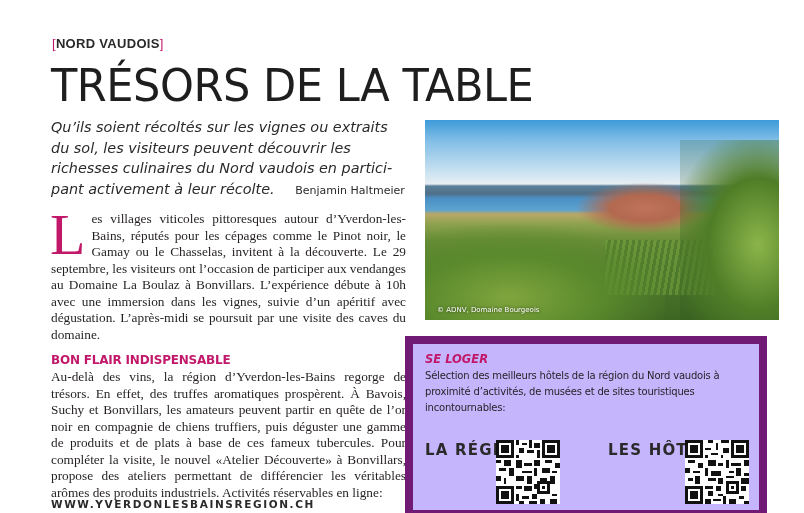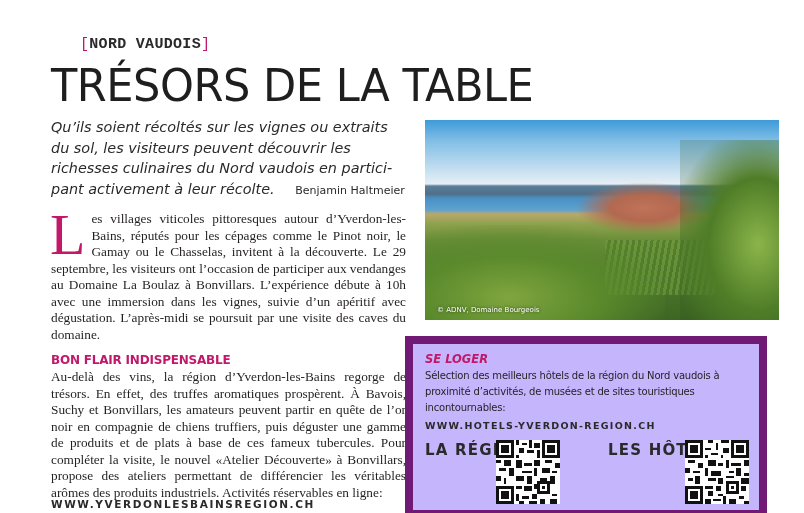--- a/index.html
+++ b/index.html
@@ -1,19 +1,19 @@
 <!DOCTYPE html>
 <html><head>
 <meta charset="utf-8">
 <style>
   html, body { margin:0; padding:0; background:#ffffff; }
   body { width:804px; height:513px; position:relative; overflow:hidden; color:#231f20; }
   .abs { position:absolute; }
 
-  .kicker { left:52px; top:36px; font-family:Liberation Mono, monospace; font-size:15px; font-weight:bold; letter-spacing:0.3px; color:#2a2a2a;margin-left:28px; }
+  .kicker { left:52px; top:36px; font-family:Liberation Sans, sans-serif; font-size:13px; font-weight:bold; letter-spacing:0.3px; color:#2a2a2a; }
   .kicker .br { color:#c2186a; font-weight:normal; }
 
   .title { left:51px; top:60px; font-family:"DejaVu Sans", sans-serif; font-size:44px; font-weight:normal; letter-spacing:-0.5px; color:#1e1e1e; line-height:52px; white-space:nowrap; transform:scaleX(0.98); transform-origin:left; }
 
   .lede { left:51px; top:117px; width:355px; font-family:"DejaVu Sans", sans-serif; font-style:italic; font-size:14.4px; line-height:20.5px; color:#2a2a2a; }
   .lede .byline { font-style:normal; font-size:11px;margin-left:16px; }
 
   .body-text { font-family:"Liberation Serif", serif; font-size:13.3px; line-height:16.5px; color:#231f20; text-align:justify; }
   .para1 { left:51px; top:211px; width:355px; }
   .dropcap { float:left; font-family:"Liberation Serif", serif; font-size:58px; line-height:46px; color:#c2186a; margin:1px 6px 0 -1px; height:48px; }
@@ -61,21 +61,20 @@
   <div class="village"></div>
   <div class="rows"></div>
   <div class="vine-left"></div>
   <div class="vine-right"></div>
   <div class="credit">© ADNV, Domaine Bourgeois</div>
 </div>
 
 <div class="abs infobox">
   <div class="hdr">SE LOGER</div>
   <div class="txt">Sélection des meilleurs hôtels de la région du Nord vaudois à proximité d’activités, de musées et de sites touristiques incontournables:</div>
-  <div class="url">WWW.HOTELS-YVERDON-REGION.CH</div>
   <div class="lbl" style="left:12px">LA RÉGION</div>
   <div class="lbl" style="left:195px">LES HÔTELS</div>
 
   <svg class="qr" style="left:83px; top:96px" viewBox="0 0 25 25" shape-rendering="crispEdges">
     <rect width="25" height="25" fill="#fff"></rect>
     <g fill="#111">
       <rect x="0" y="0" width="7" height="7"></rect>
         <rect x="1" y="1" width="5" height="5" fill="#fff"></rect>
         <rect x="2" y="2" width="3" height="3"></rect>
       <rect x="18" y="0" width="7" height="7"></rect>

